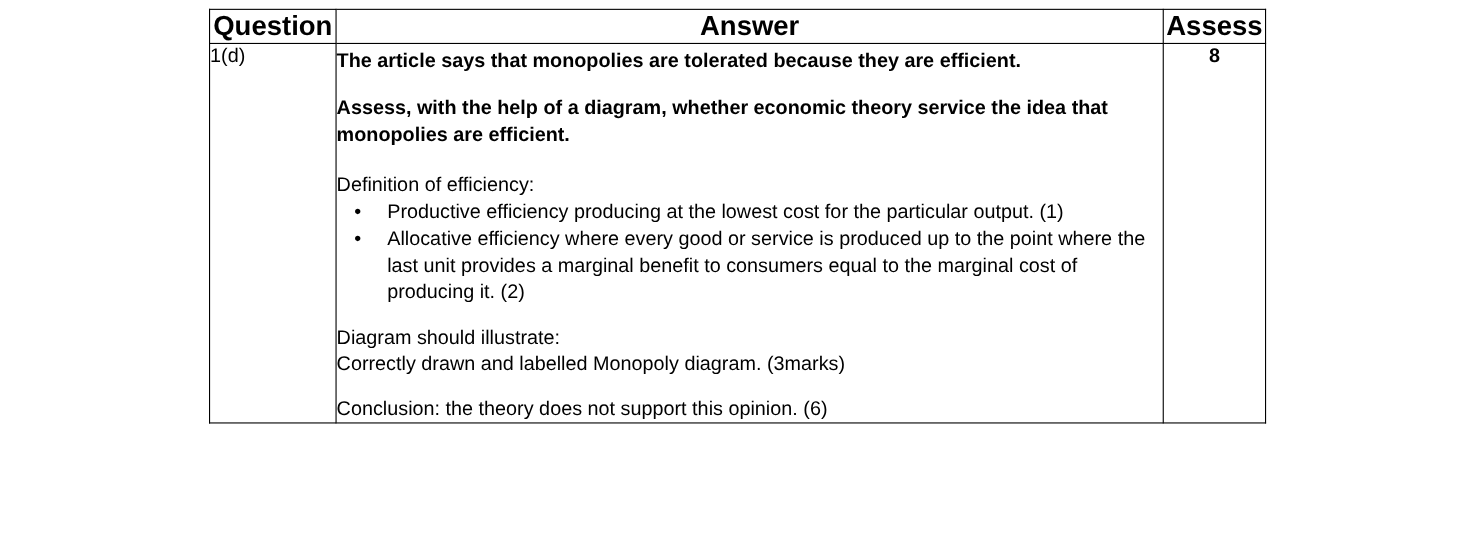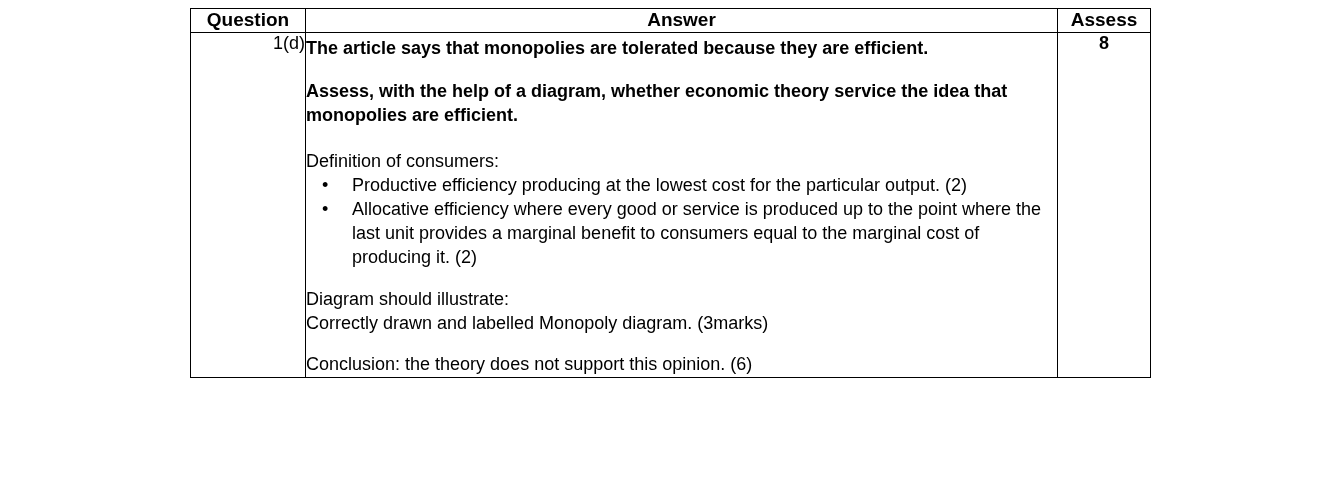--- a/index.html
+++ b/index.html
@@ -33,26 +33,26 @@
     vertical-align: top;
     padding: 0;
   }
   .col-question { width: 115px; }
   .col-answer   { width: 752px; }
   .col-marks    { width: 93px; }
 
   thead th {
     text-align: center;
     font-weight: bold;
-    font-size: 19px;
+    font-size: 25px;
     padding: 9px 4px 10px 4px;
     line-height: 1.2;
   }
   .cell-question {
-    text-align: right;
+    text-align: left;
     font-size: 18px;
     padding: 17px 4px 4px 4px;
   }
   .cell-marks {
     text-align: center;
     font-size: 18px;
     font-weight: bold;
     padding: 17px 4px 4px 4px;
   }
   .cell-answer {
@@ -106,25 +106,25 @@
         <th>Answer</th>
         <th>Assess</th>
       </tr>
     </thead>
     <tbody>
       <tr>
         <td class="cell-question">1(d)</td>
         <td class="cell-answer">
           <p class="ans-bold">The article says that monopolies are tolerated because they are efficient.</p>
           <p class="ans-bold tight">Assess, with the help of a diagram, whether economic theory service the idea that monopolies are efficient.</p>
-          <p class="ans-plain">Definition of consumers:</p>
+          <p class="ans-plain">Definition of efficiency:</p>
           <ul class="bullets">
             <li>
               <span class="bullet-dot">•</span>
-              <span>Productive efficiency producing at the lowest cost for the particular output. (2)</span>
+              <span>Productive efficiency producing at the lowest cost for the particular output. (1)</span>
             </li>
             <li>
               <span class="bullet-dot">•</span>
               <span>Allocative efficiency where every good or service is produced up to the point where the last unit provides a marginal benefit to consumers equal to the marginal cost of producing it. (2)</span>
             </li>
           </ul>
           <div class="block-spacer"></div>
           <p class="ans-plain">Diagram should illustrate:</p>
           <p class="ans-plain">Correctly drawn and labelled Monopoly diagram. (3marks)</p>
           <div class="block-spacer"></div>

